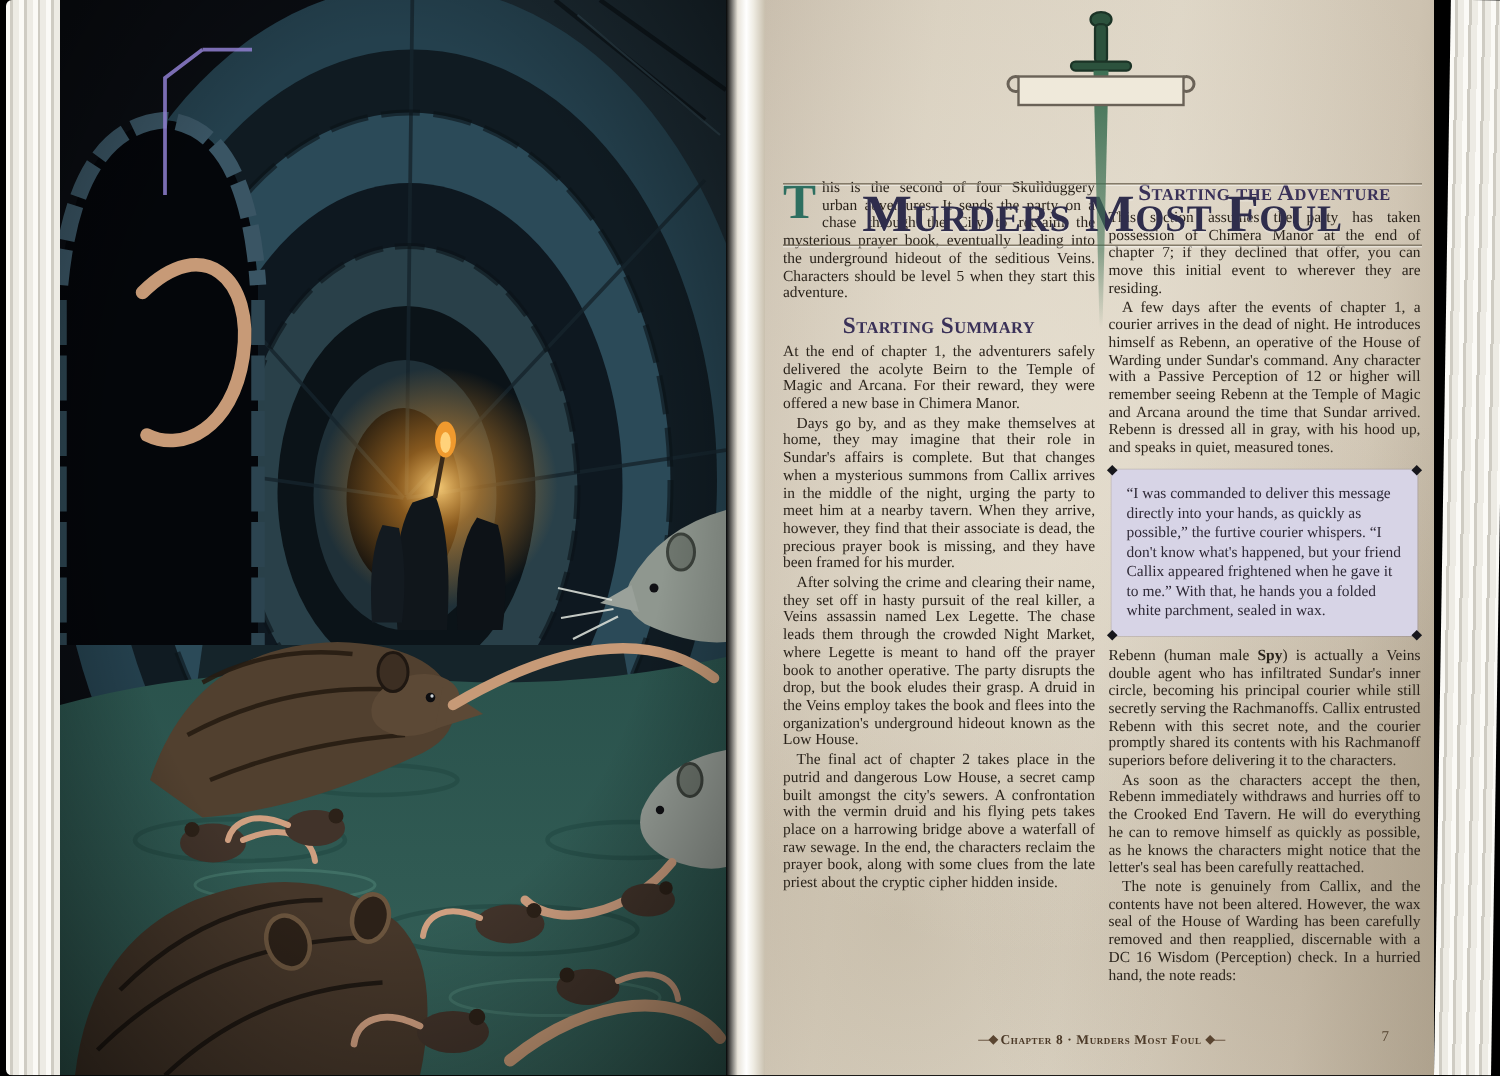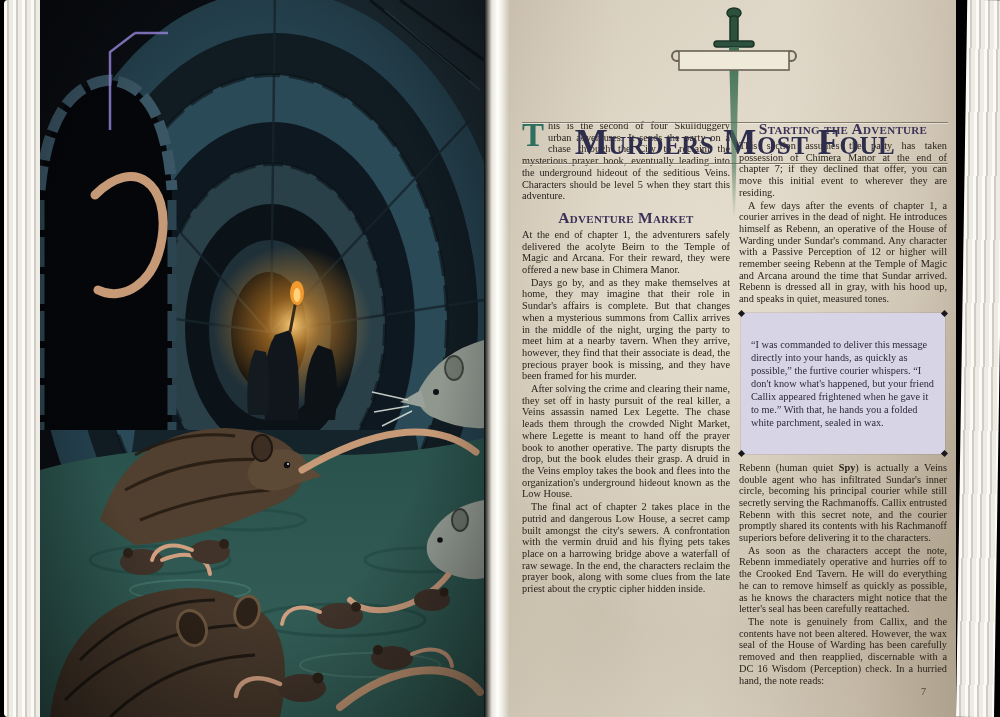--- a/index.html
+++ b/index.html
@@ -43,21 +43,21 @@
   .col1{left:4px;}
   .col2{left:221px;}
   .col p{margin:0 0 1px 0;}
   .col p.ind{text-indent:9px;}
   .dropcap{float:left;color:#2e6f60;font-weight:bold;font-size:33px;line-height:27px;
            padding:2px 4px 0 0;}
   h2.sec{margin:7px 0 3px 0;font-variant:small-caps;font-weight:bold;font-size:15.5px;
          line-height:17px;letter-spacing:.3px;color:#3a3158;text-align:center;}
   .col2 h2.sec{margin-top:0;}
   
-  .quote-box{position:relative;margin:8px 2px 8px 2px;padding:25px 10px;background:#d7d4e6;
+  .quote-box{position:relative;margin:8px 2px 8px 2px;padding:10px 10px;background:#d7d4e6;
       color:#2e2936;text-align:left;font-size:10.3px;line-height:13px;
       box-shadow:0 0 0 .5px rgba(90,85,120,.25);}
   .qd{position:absolute;width:5px;height:5px;background:#17171c;transform:rotate(45deg);}
   .qd.tl{left:-2px;top:-2px;} .qd.tr{right:-2px;top:-2px;}
   .qd.bl{left:-2px;bottom:-2px;} .qd.br{right:-2px;bottom:-2px;}
   
   .footer{position:absolute;left:16px;bottom:19px;width:400px;text-align:center;
       font-variant:small-caps;font-weight:bold;font-size:9px;letter-spacing:.4px;color:#4c3a28;}
   .footer .orn{font-size:8px;letter-spacing:-1px;color:#5a4531;position:relative;top:-1px;}
   .page-num{position:absolute;right:24px;bottom:20px;font-size:10px;color:#55442f;}
@@ -266,42 +266,47 @@
       </div>
 
       <div class="title-block">
         <div class="rule"></div>
         <div class="page-title">Murders Most Foul</div>
         <div class="rule" style="margin-top:2px;"></div>
       </div>
 
       <div class="col col1">
         <p><span class="dropcap">T</span><span>his is the second of four Skullduggery urban adventures. It sends the party on a chase through the City to reclaim the mysterious prayer book, eventually leading into the underground hideout of the seditious Veins. Characters should be level 5 when they start this adventure.</span></p>
-        <h2 class="sec">Adventure Market</h2>
+        <h2 class="sec">Starting Summary</h2>
         <p>At the end of chapter 1, the adventurers safely delivered the acolyte Beirn to the Temple of Magic and Arcana. For their reward, they were offered a new base in Chimera Manor.</p>
         <p class="ind">Days go by, and as they make themselves at home, they may imagine that their role in Sundar's affairs is complete. But that changes when a mysterious summons from Callix arrives in the middle of the night, urging the party to meet him at a nearby tavern. When they arrive, however, they find that their associate is dead, the precious prayer book is missing, and they have been framed for his murder.</p>
         <p class="ind">After solving the crime and clearing their name, they set off in hasty pursuit of the real killer, a Veins assassin named Lex Legette. The chase leads them through the crowded Night Market, where Legette is meant to hand off the prayer book to another operative. The party disrupts the drop, but the book eludes their grasp. A druid in the Veins employ takes the book and flees into the organization's underground hideout known as the Low House.</p>
         <p class="ind">The final act of chapter 2 takes place in the putrid and dangerous Low House, a secret camp built amongst the city's sewers. A confrontation with the vermin druid and his flying pets takes place on a harrowing bridge above a waterfall of raw sewage. In the end, the characters reclaim the prayer book, along with some clues from the late priest about the cryptic cipher hidden inside.</p>
       </div>
 
       <div class="col col2">
         <h2 class="sec">Starting the Adventure</h2>
         <p>This section assumes the party has taken possession of Chimera Manor at the end of chapter 7; if they declined that offer, you can move this initial event to wherever they are residing.</p>
         <p class="ind">A few days after the events of chapter 1, a courier arrives in the dead of night. He introduces himself as Rebenn, an operative of the House of Warding under Sundar's command. Any character with a Passive Perception of 12 or higher will remember seeing Rebenn at the Temple of Magic and Arcana around the time that Sundar arrived. Rebenn is dressed all in gray, with his hood up, and speaks in quiet, measured tones.</p>
 
         <div class="quote-box">
           <span class="qd tl"></span>
           <span class="qd tr"></span>
           <span class="qd bl"></span>
           <span class="qd br"></span>
           <span>“I was commanded to deliver this message directly into your hands, as quickly as possible,” the furtive courier whispers. “I don't know what's happened, but your friend Callix appeared frightened when he gave it to me.” With that, he hands you a folded white parchment, sealed in wax.</span>
         </div>
 
-        <p><span>Rebenn (human quiet </span><b>Spy</b><span>) is actually a Veins double agent who has infiltrated Sundar's inner circle, becoming his principal courier while still secretly serving the Rachmanoffs. Callix entrusted Rebenn with this secret note, and the courier promptly shared its contents with his Rachmanoff superiors before delivering it to the characters.</span></p>
-        <p class="ind">As soon as the characters accept the note, Rebenn immediately operative and hurries off to the Crooked End Tavern. He will do everything he can to remove himself as quickly as possible, as he knows the characters might notice that the letter's seal has been carefully reattached.</p>
+        <p><span>Rebenn (human male </span><b>Spy</b><span>) is actually a Veins double agent who has infiltrated Sundar's inner circle, becoming his principal courier while still secretly serving the Rachmanoffs. Callix entrusted Rebenn with this secret note, and the courier promptly shared its contents with his Rachmanoff superiors before delivering it to the characters.</span></p>
+        <p class="ind">As soon as the characters accept the then, Rebenn immediately withdraws and hurries off to the Crooked End Tavern. He will do everything he can to remove himself as quickly as possible, as he knows the characters might notice that the letter's seal has been carefully reattached.</p>
         <p class="ind">The note is genuinely from Callix, and the contents have not been altered. However, the wax seal of the House of Warding has been carefully removed and then reapplied, discernable with a DC 16 Wisdom (Perception) check. In a hurried hand, the note reads:</p>
       </div>
 
+      <div class="footer">
+        <span class="orn">—◆</span>
+        <span>Chapter 8 · Murders Most Foul</span>
+        <span class="orn">◆—</span>
+      </div>
       <div class="page-num">7</div>
 
     </div>
   </div>
 </div>
 
 </body></html>

